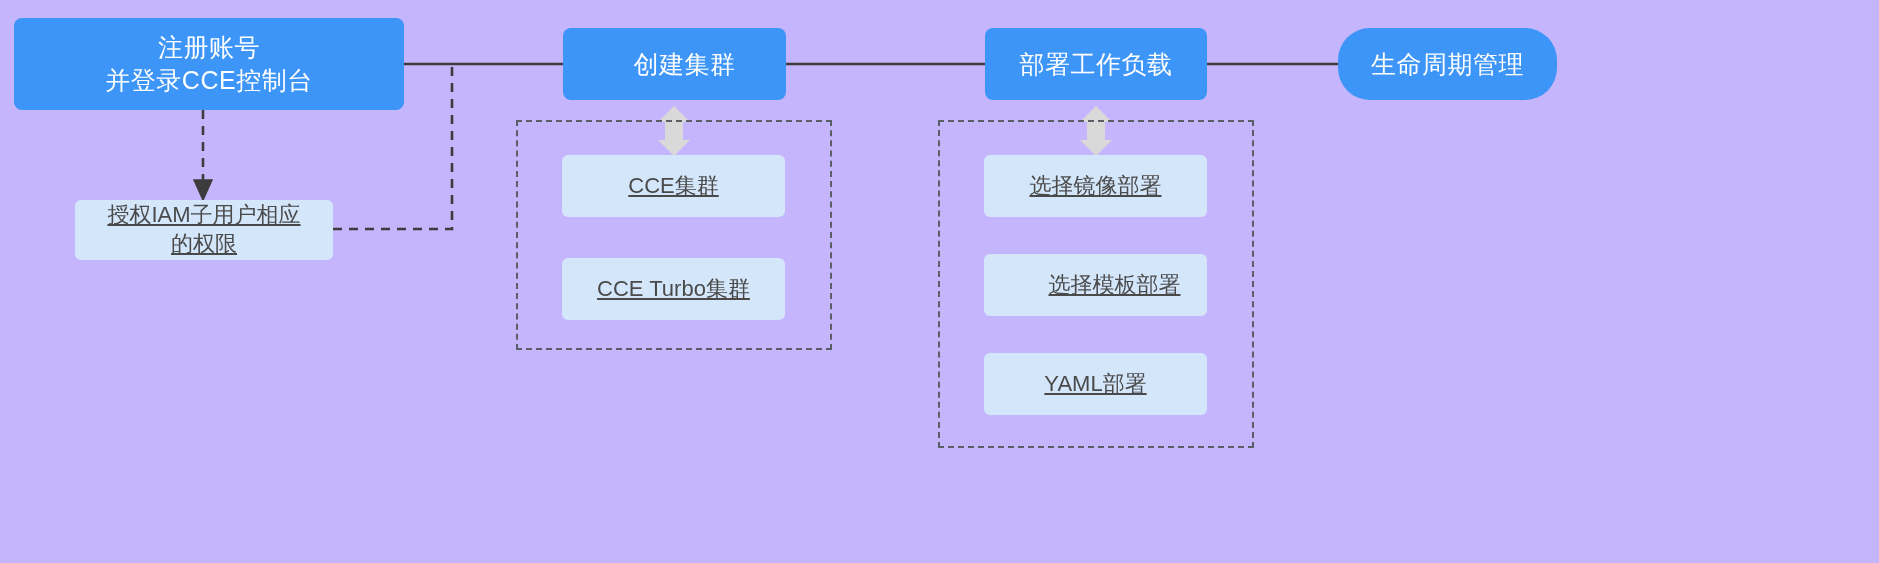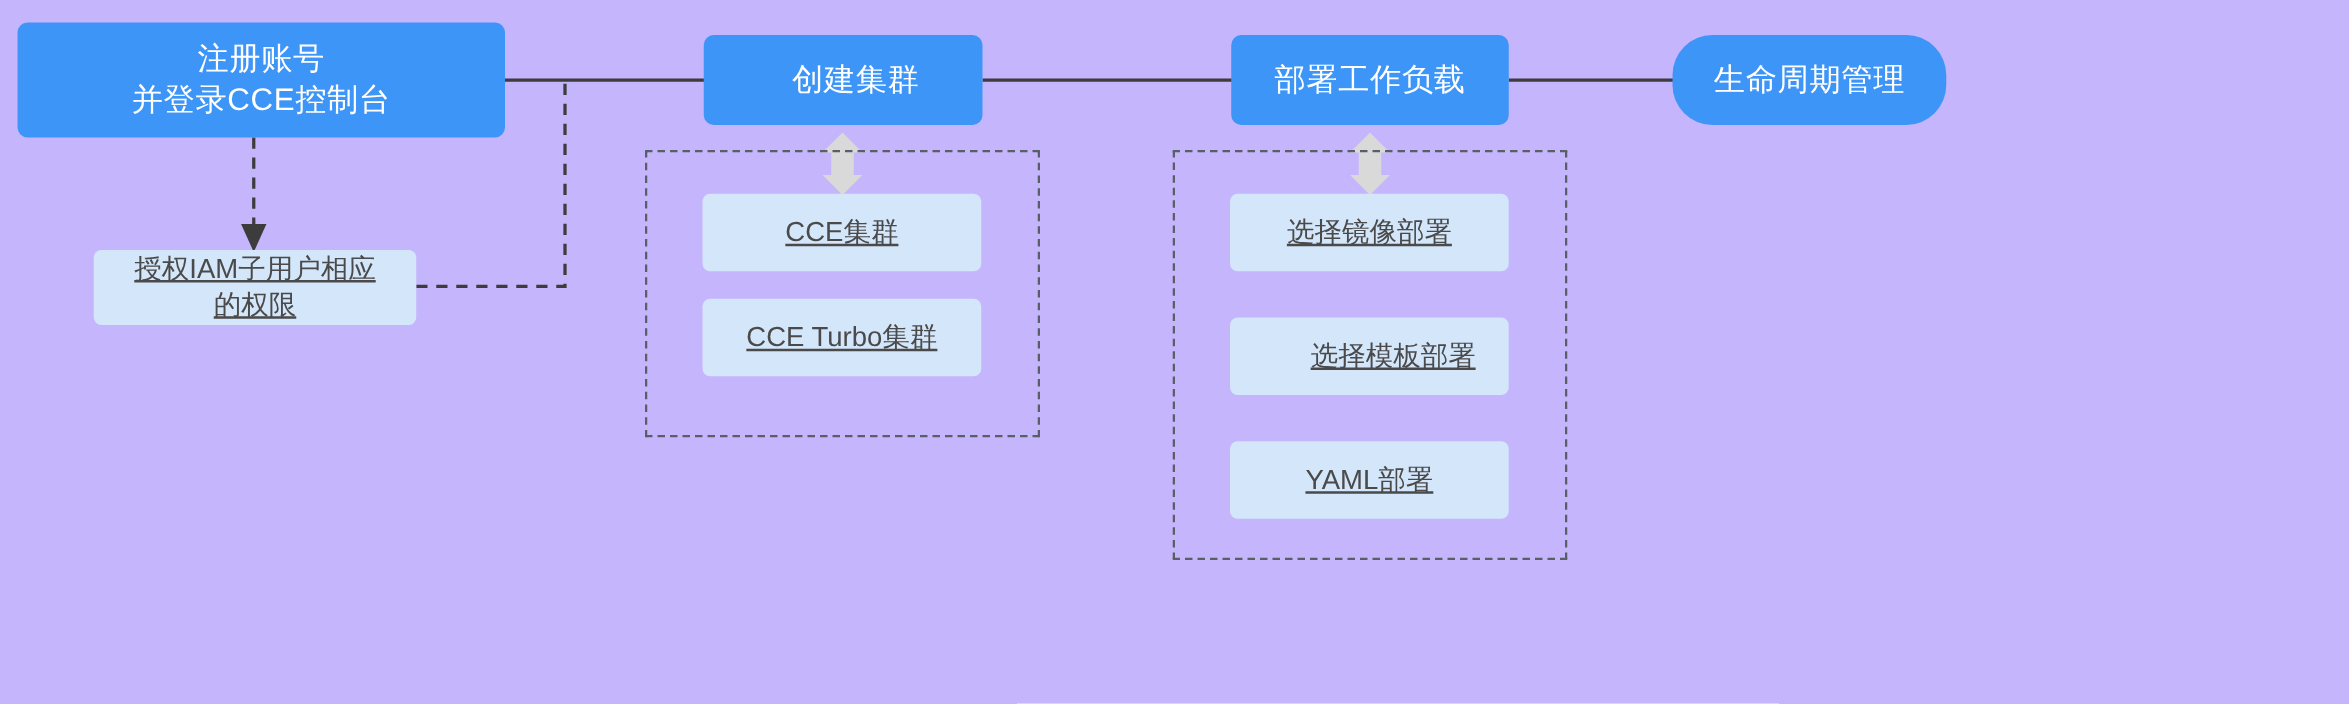--- a/index.html
+++ b/index.html
@@ -131,21 +131,21 @@
 
   <div class="step-box" style="left:985px; top:28px; width:222px; height:72px;text-align:center;">部署工作负载</div>
 
   <div class="step-box" style="left:1338px; top:28px; width:219px; height:72px;border-radius:32px;">生命周期管理</div>
 
   <div class="opt-box" style="left:75px; top:200px; width:258px; height:60px;">授权IAM子用户相应
 的权限</div>
 
   <div class="opt-box" style="left:562px; top:155px; width:223px; height:62px;">CCE集群</div>
 
-  <div class="opt-box" style="left:562px; top:239px; width:223px; height:62px;">CCE Turbo集群</div>
+  <div class="opt-box" style="left:562px; top:258px; width:223px; height:62px;">CCE Turbo集群</div>
 
   <div class="opt-box" style="left:984px; top:155px; width:223px; height:62px;">选择镜像部署</div>
 
   <div class="opt-box" style="left:984px; top:254px; width:223px; height:62px;padding-left:44px;">选择模板部署</div>
 
   <div class="opt-box" style="left:984px; top:353px; width:223px; height:62px;">YAML部署</div>
 
 </div>
 
 </body></html>

